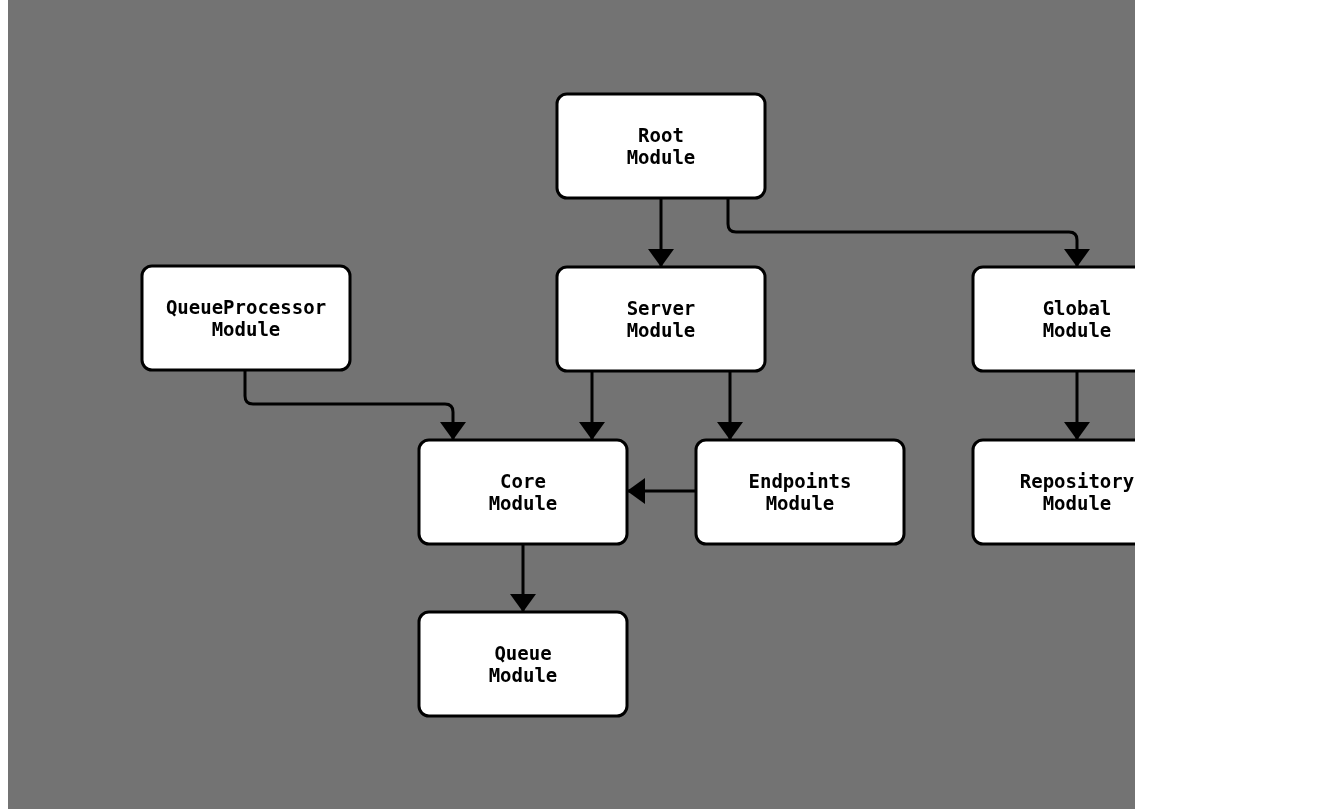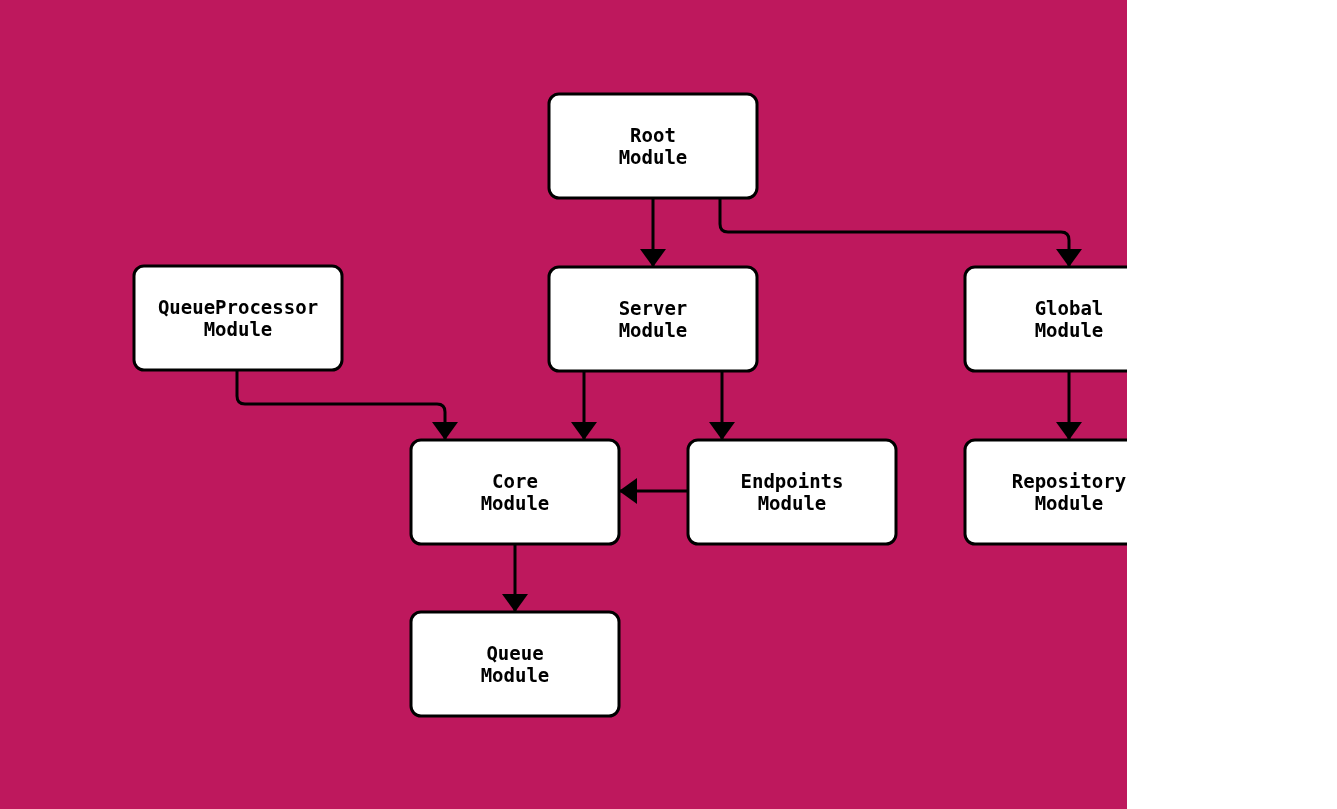--- a/index.html
+++ b/index.html
@@ -4,23 +4,24 @@
 <style>
   html, body {
     margin: 0;
     padding: 0;
     background: #ffffff;
   }
   .canvas {
     position: relative;
     width: 1127px;
     height: 809px;
-    background: #be185d;
+    background: #737373;
     overflow: hidden;
     font-family: "DejaVu Sans Mono", monospace;
+    margin-left: 8px;
   }
   svg {
     position: absolute;
     top: 0;
     left: 0;
   }
   svg text {
     font-family: "DejaVu Sans Mono", monospace;
     font-weight: 700;
     font-size: 19px;

